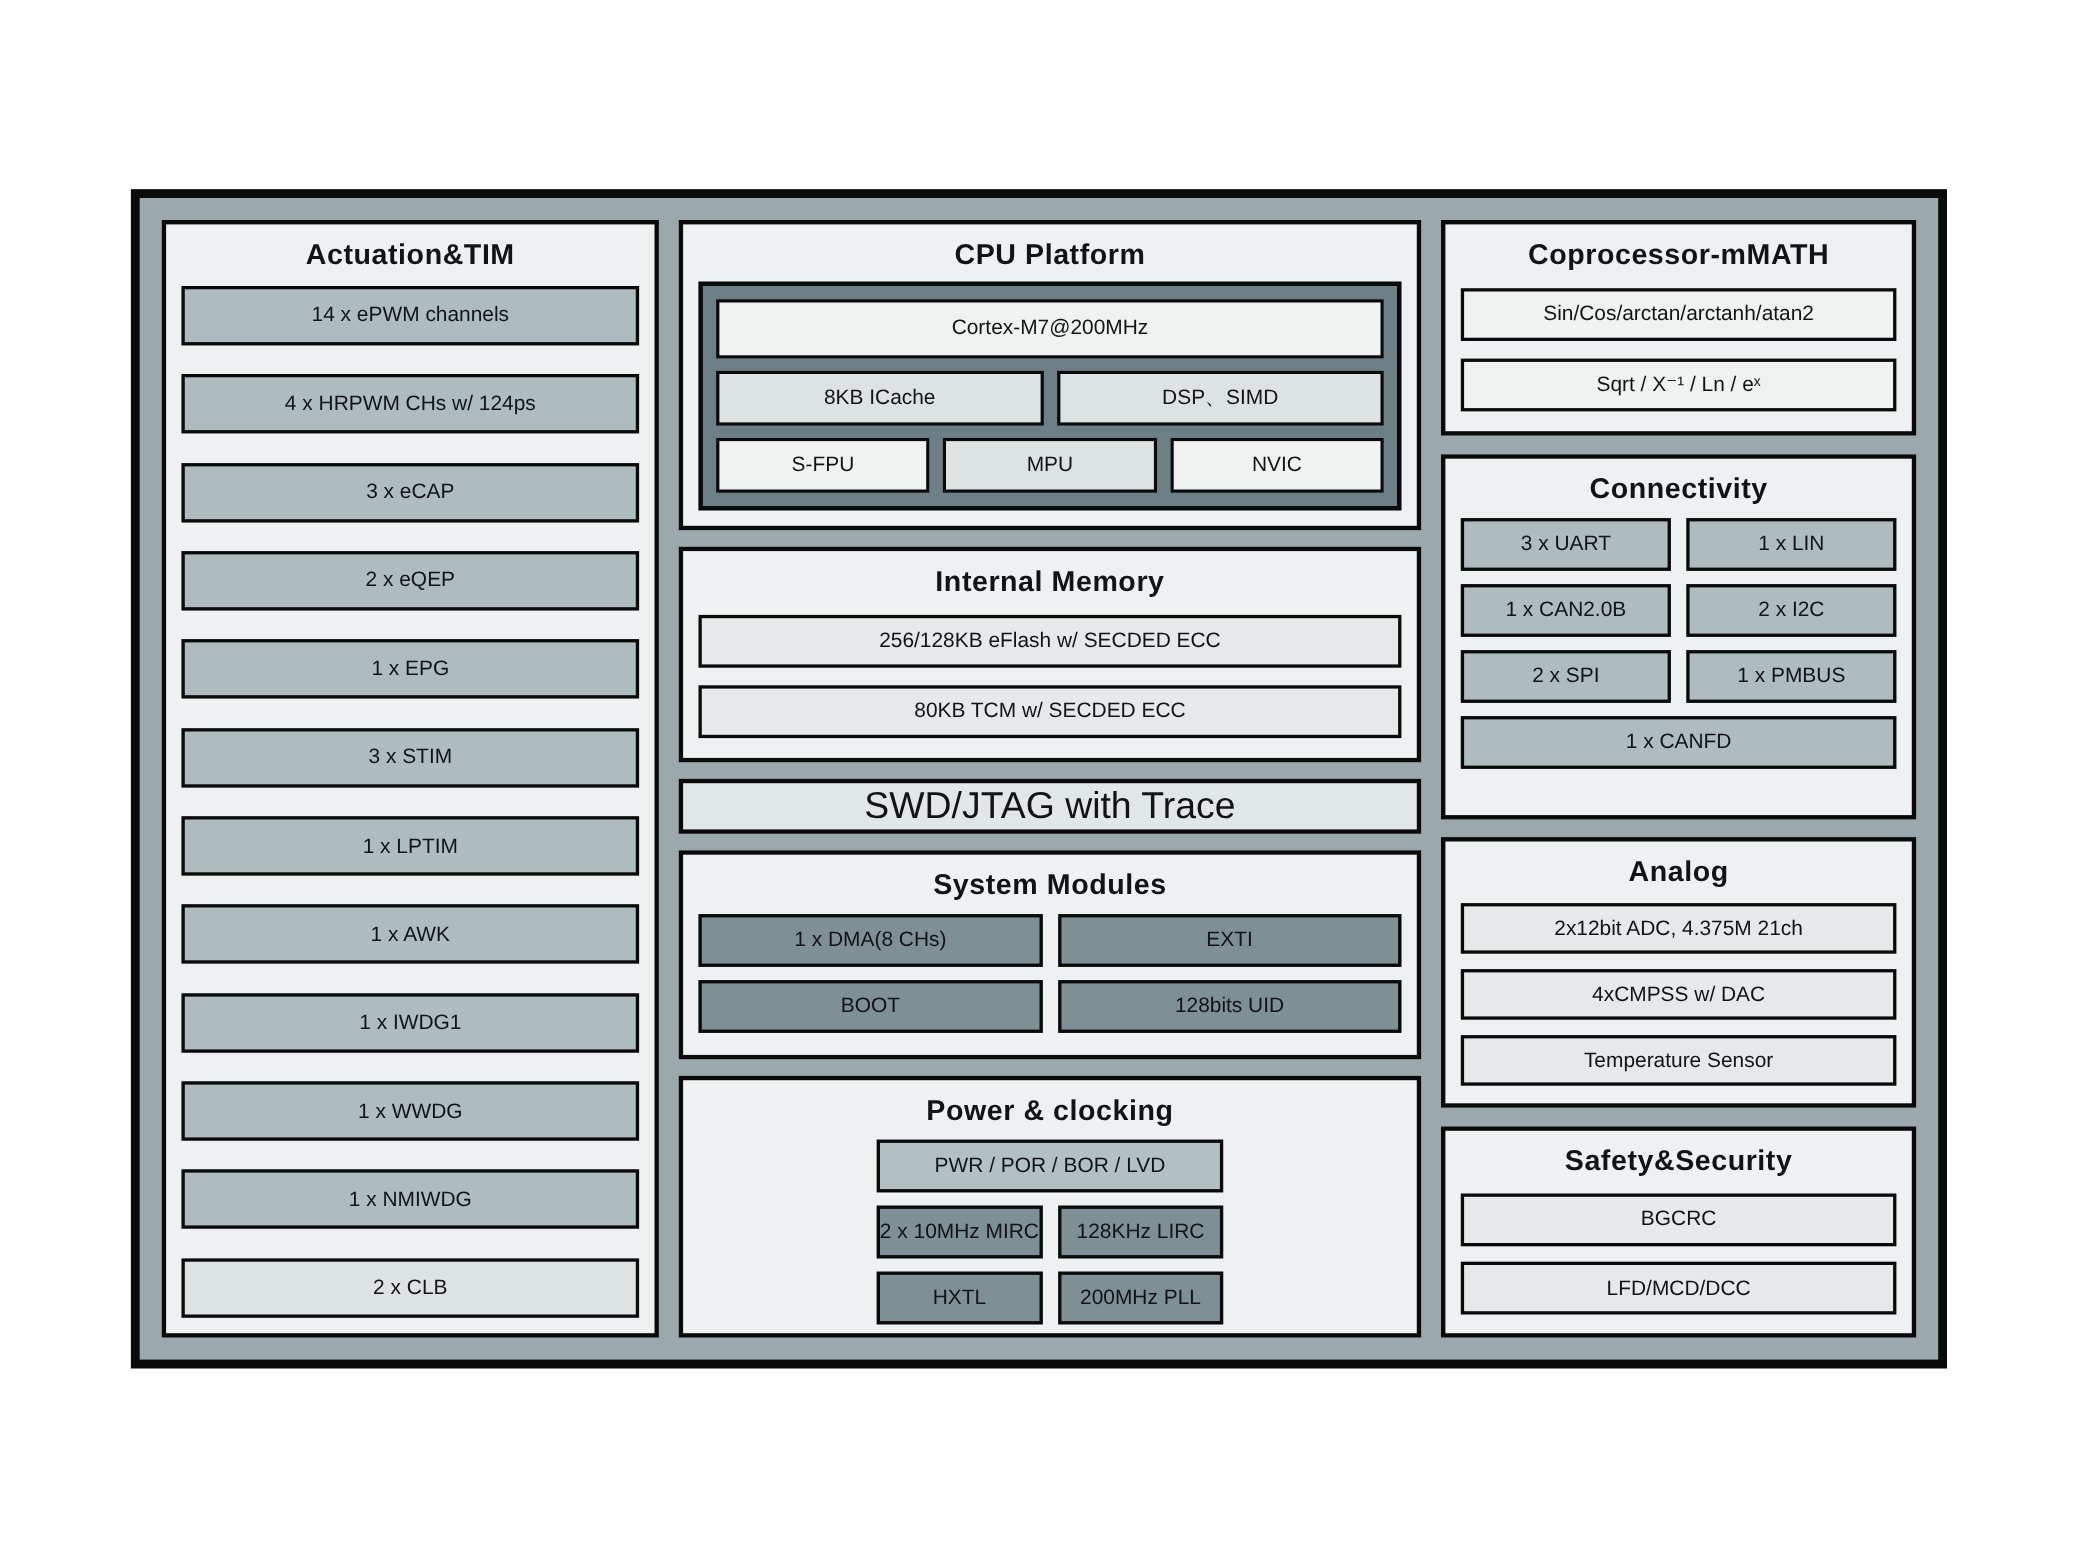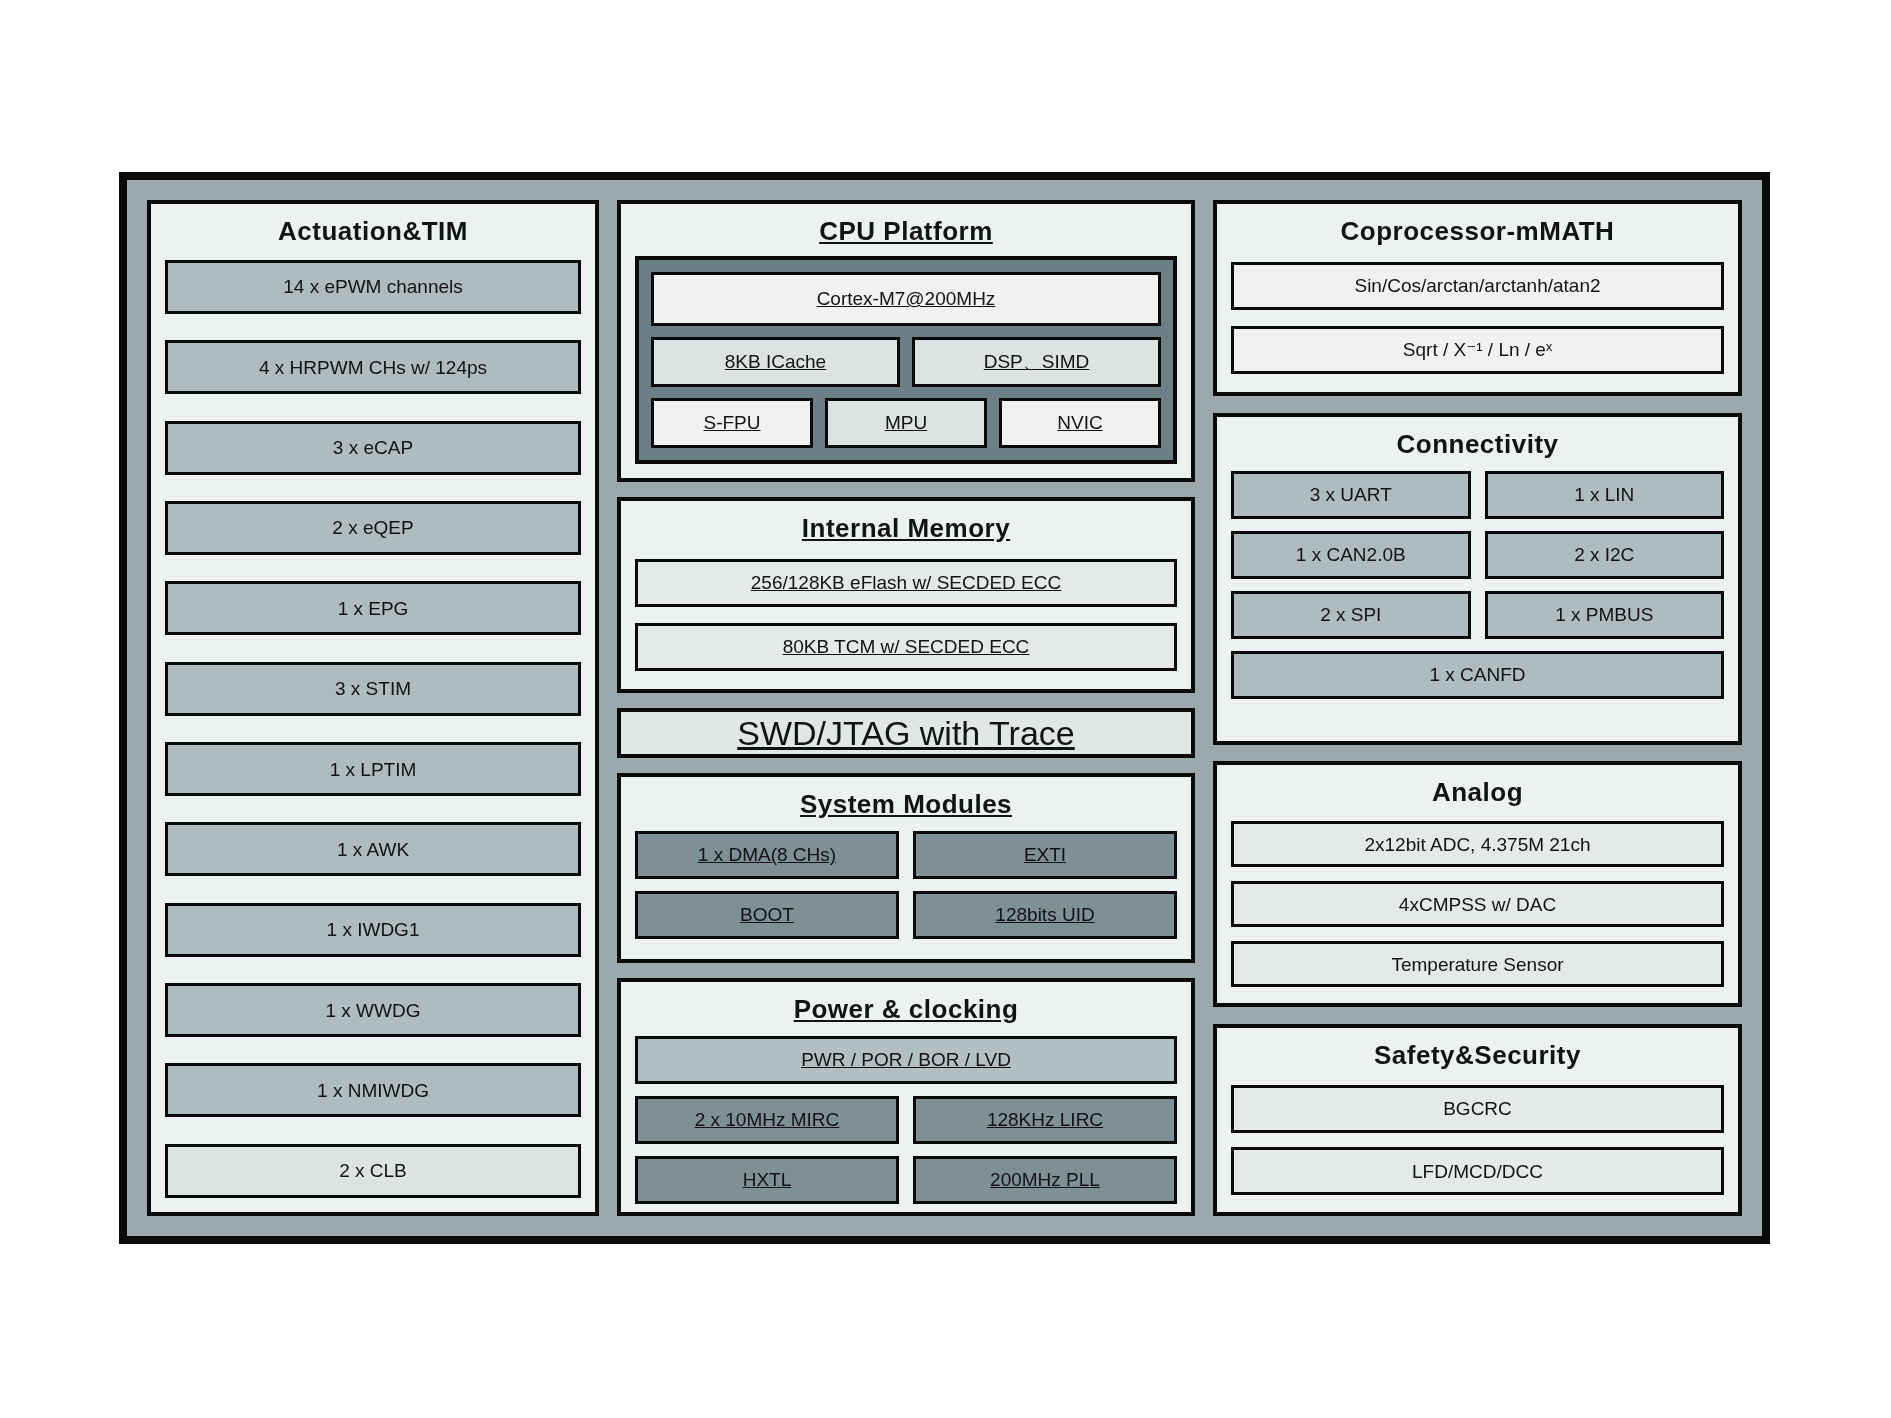--- a/index.html
+++ b/index.html
@@ -20,21 +20,21 @@
     width: 1651px; height: 1072px;
     background: #9ba8ac;
     border: 8px solid #0a0a0a;
     padding: 20px;
     display: flex;
     gap: 18px;
   }
 
   .col { display: flex; flex-direction: column; justify-content: space-between; }
   .col-left  { width: 452px; flex: none; }
-  .col-mid   { width: 578px; flex: none; text-decoration: underline; }
+  .col-mid   { width: 675px; flex: none; }
   .col-right { flex: 1; }
 
   
   .panel {
     background: #eef1f1;
     border: 4px solid #0a0a0a;
     display: flex;
     flex-direction: column;
     padding: 0 14px 14px;
     flex: none;
@@ -114,21 +114,21 @@
   .grid2 {
     display: grid;
     grid-template-columns: 1fr 1fr;
     gap: 12px 14px;
     padding-top: 2px;
   }
   .grid2 .box { height: 48px; }
   .span2 { grid-column: 1 / span 2; }
 
   .panel-system { height: 190px; }
-  .panel-power  { height: 238px; }
+  .panel-power  { height: 238px; align-items: center; }
   .panel-power .vstack { gap: 10px; }
 
   
   .panel-math { height: 196px; }
   .panel-conn { height: 332px; }
   .panel-analog { height: 246px; }
   .panel-analog .box { height: 46px; }
   .panel-safety { height: 192px; }
 </style>
 </head>

